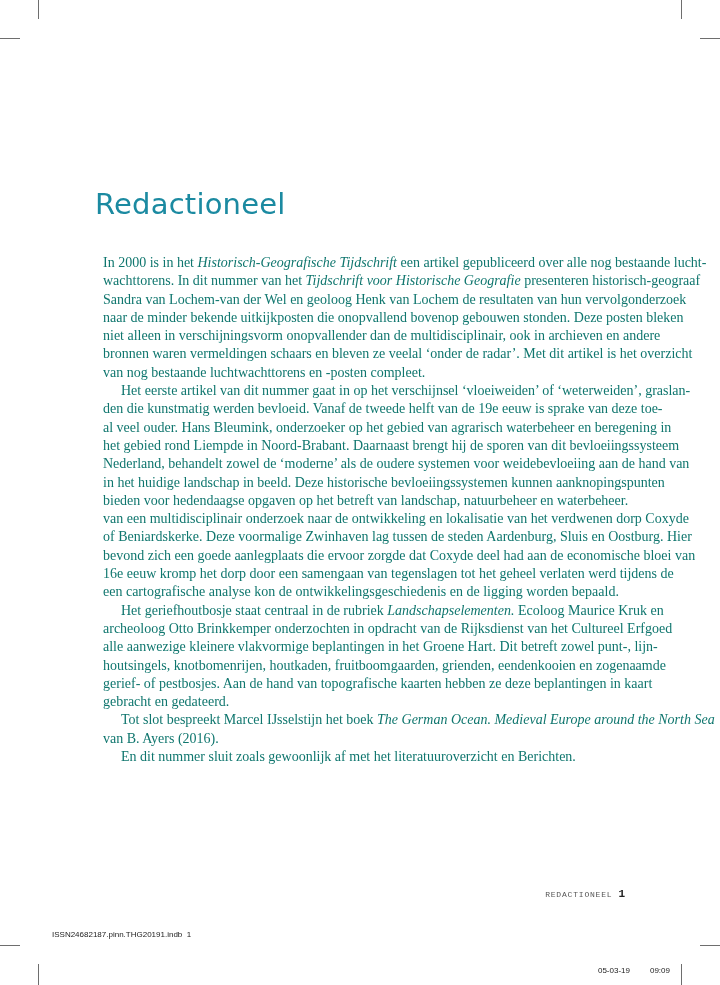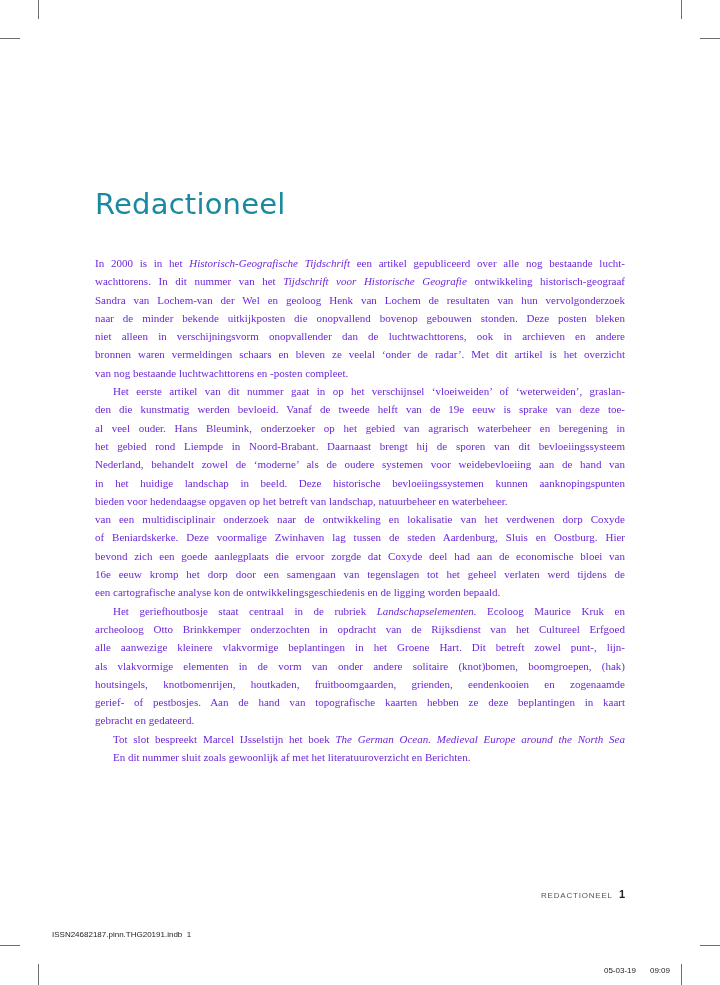--- a/index.html
+++ b/index.html
@@ -6,84 +6,84 @@
   body {
     width: 720px; height: 985px; background: #ffffff; position: relative; overflow: hidden;
   }
   .crop { position: absolute; background: #6e6e6e; }
   .title {
     position: absolute; left: 95px; top: 187px;
     font-family: "DejaVu Sans", sans-serif; font-size: 29px; color: #1b8aa1;
     font-weight: normal; letter-spacing: 0.2px; margin: 0;
   }
   .body-text {
-    position: absolute; left: 95px; top: 254px; width: 530px;
-    font-family: "Liberation Serif", serif; font-size: 11px; line-height: 18.3px; color: #6d28d9;
+    position: absolute; left: 103px; top: 254px; width: 530px;
+    font-family: "Liberation Serif", serif; font-size: 14px; line-height: 18.3px; color: #0f766e;
   }
   .body-text .ln { display: block; text-align: justify; text-align-last: justify; white-space: nowrap; }
   .body-text .ln.last { text-align-last: left; font-family: Liberation Serif, serif; }
   .body-text .ln.ind { padding-left: 18px; }
   em { font-style: italic; }
   .running-foot {
     position: absolute; right: 95px; top: 888px;
-    font-family: Liberation Sans, sans-serif; font-size: 8px; letter-spacing: 0.8px; color: #555;
+    font-family: Liberation Mono, monospace; font-size: 8px; letter-spacing: 0.8px; color: #555;
   }
   .running-foot .pg { font-size: 11px; font-weight: bold; color: #222; margin-left: 6px; letter-spacing: 0; }
   .slug-left {
     position: absolute; left: 52px; top: 930px;
     font-family: "Liberation Sans", sans-serif; font-size: 8px; color: #222;
   }
   .slug-right {
     position: absolute; right: 50px; top: 966px;
     font-family: "Liberation Sans", sans-serif; font-size: 8px; color: #222;
   }
-  .slug-right span + span { margin-left: 6px; padding-left: 8px; }
+  .slug-right span + span { margin-left: 12px; padding-left: 8px; }
 </style>
 </head>
 <body>
 
 <div class="crop" style="left:38px;top:0;width:1px;height:19px;"></div>
 <div class="crop" style="left:0;top:38px;width:20px;height:1px;"></div>
 <div class="crop" style="left:681px;top:0;width:1px;height:19px;"></div>
 <div class="crop" style="left:700px;top:38px;width:20px;height:1px;"></div>
 <div class="crop" style="left:0;top:945px;width:20px;height:1px;"></div>
 <div class="crop" style="left:38px;top:964px;width:1px;height:21px;"></div>
 <div class="crop" style="left:700px;top:945px;width:20px;height:1px;"></div>
 <div class="crop" style="left:681px;top:964px;width:1px;height:21px;"></div>
 
 <h1 class="title">Redactioneel</h1>
 
 <div class="body-text" id="body-text">
     <span class="ln"><span>In 2000 is in het </span><em>Historisch-Geografische Tijdschrift</em><span> een artikel gepubliceerd over alle nog bestaande lucht-</span></span>
-    <span class="ln"><span>wachttorens.  In dit nummer van het </span><em>Tijdschrift voor Historische Geografie</em><span> ontwikkeling historisch-geograaf</span></span>
+    <span class="ln"><span>wachttorens.  In dit nummer van het </span><em>Tijdschrift voor Historische Geografie</em><span> presenteren historisch-geograaf</span></span>
     <span class="ln"><span>Sandra van Lochem-van der Wel en geoloog Henk van Lochem de resultaten van hun vervolgonderzoek</span></span>
     <span class="ln"><span>naar de minder bekende uitkijkposten die onopvallend bovenop gebouwen stonden. Deze posten bleken</span></span>
-    <span class="ln"><span>niet alleen in verschijningsvorm onopvallender dan de luchtwachttorens, ook in archieven en andere</span></span>
+    <span class="ln"><span>niet alleen in verschijningsvorm onopvallender dan de multidisciplinair, ook in archieven en andere</span></span>
     <span class="ln"><span>bronnen waren vermeldingen schaars en bleven ze veelal ‘onder de radar’. Met dit artikel is het overzicht</span></span>
     <span class="ln last"><span>van nog bestaande luchtwachttorens en -posten compleet.</span></span>
     <span class="ln ind"><span>Het eerste artikel van dit nummer gaat in op het verschijnsel ‘vloeiweiden’ of ‘weterweiden’, graslan-</span></span>
     <span class="ln"><span>den die kunstmatig werden bevloeid. Vanaf de tweede helft van de 19e eeuw is sprake van deze toe-</span></span>
     <span class="ln"><span>al veel ouder. Hans Bleumink, onderzoeker op het gebied van agrarisch waterbeheer en beregening in</span></span>
     <span class="ln"><span>het gebied rond Liempde in Noord-Brabant. Daarnaast brengt hij de sporen van dit bevloeiingssysteem</span></span>
     <span class="ln"><span>Nederland, behandelt zowel de ‘moderne’ als de oudere systemen voor weidebevloeiing aan de hand van</span></span>
     <span class="ln"><span>in het huidige landschap in beeld. Deze historische bevloeiingssystemen kunnen aanknopingspunten</span></span>
     <span class="ln last"><span>bieden voor hedendaagse opgaven op het betreft van landschap, natuurbeheer en waterbeheer.</span></span>
     <span class="ln"><span>van een multidisciplinair onderzoek naar de ontwikkeling en lokalisatie van het verdwenen dorp Coxyde</span></span>
     <span class="ln"><span>of Beniardskerke. Deze voormalige Zwinhaven lag tussen de steden Aardenburg, Sluis en Oostburg. Hier</span></span>
     <span class="ln"><span>bevond zich een goede aanlegplaats die ervoor zorgde dat Coxyde deel had aan de economische bloei van</span></span>
     <span class="ln"><span>16e eeuw kromp het dorp door een samengaan van tegenslagen tot het geheel verlaten werd tijdens de</span></span>
     <span class="ln last"><span>een cartografische analyse kon de ontwikkelingsgeschiedenis en de ligging worden bepaald.</span></span>
     <span class="ln ind"><span>Het geriefhoutbosje staat centraal in de rubriek </span><em>Landschapselementen.</em><span> Ecoloog Maurice Kruk en</span></span>
     <span class="ln"><span>archeoloog Otto Brinkkemper onderzochten in opdracht van de Rijksdienst van het Cultureel Erfgoed</span></span>
     <span class="ln"><span>alle aanwezige kleinere vlakvormige beplantingen in het Groene Hart. Dit betreft zowel punt-, lijn-</span></span>
-    <span class="ln"><span>als vlakvormige elementen in de vorm van onder andere solitaire (knot)bomen, boomgroepen, (hak)</span></span>
     <span class="ln"><span>houtsingels, knotbomenrijen, houtkaden, fruitboomgaarden, grienden, eendenkooien en zogenaamde</span></span>
     <span class="ln"><span>gerief- of pestbosjes. Aan de hand van topografische kaarten hebben ze deze beplantingen in kaart</span></span>
     <span class="ln last"><span>gebracht en gedateerd.</span></span>
     <span class="ln ind"><span>Tot slot bespreekt Marcel IJsselstijn het boek </span><em>The German Ocean. Medieval Europe around the North Sea</em></span>
+    <span class="ln last"><span>van B. Ayers (2016).</span></span>
     <span class="ln last ind"><span>En dit nummer sluit zoals gewoonlijk af met het literatuuroverzicht en Berichten.</span></span>
   </div>
 
 <div class="running-foot">
   <span>REDACTIONEEL</span><span class="pg">1</span>
 </div>
 
 <div class="slug-left">
   <span>ISSN24682187.pinn.THG20191.indb</span>&nbsp;&nbsp;<span>1</span>
 </div>

